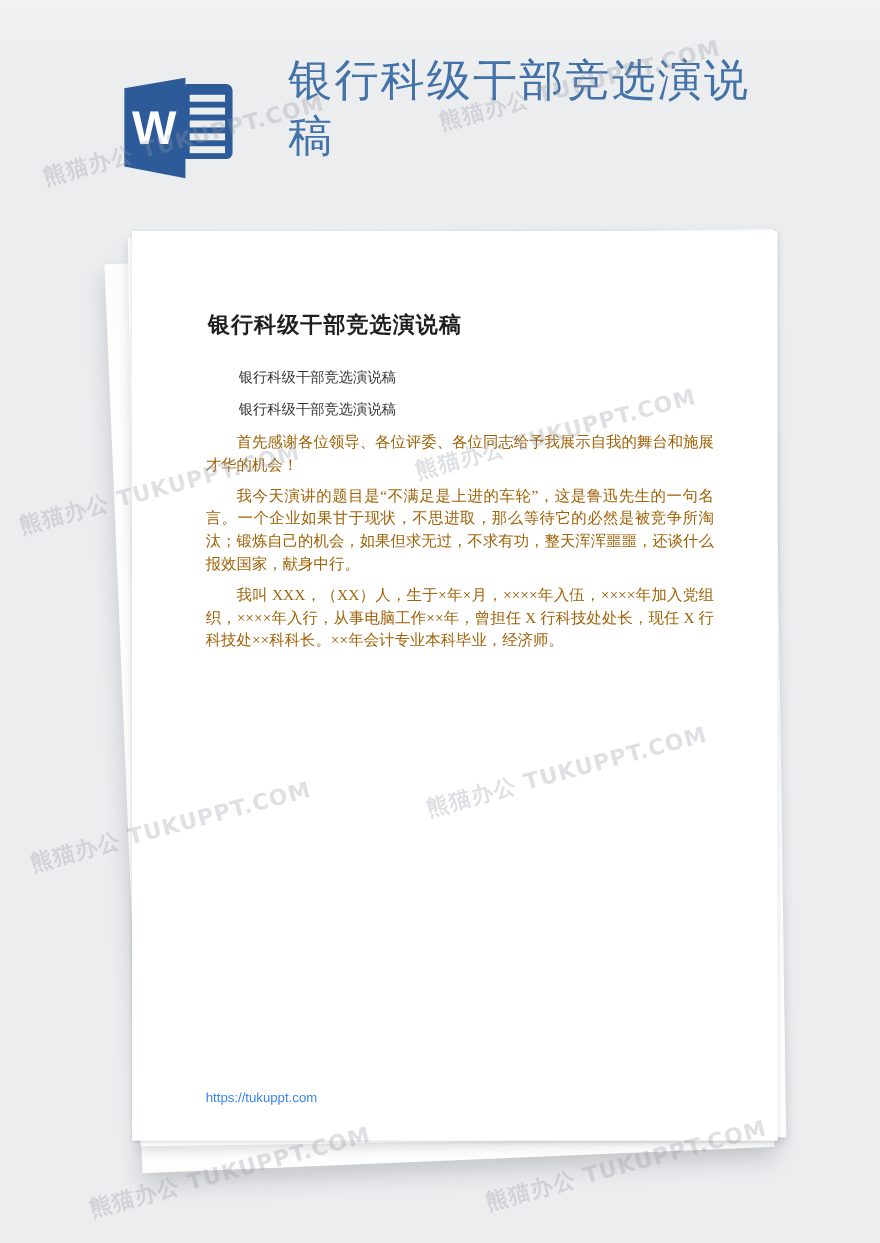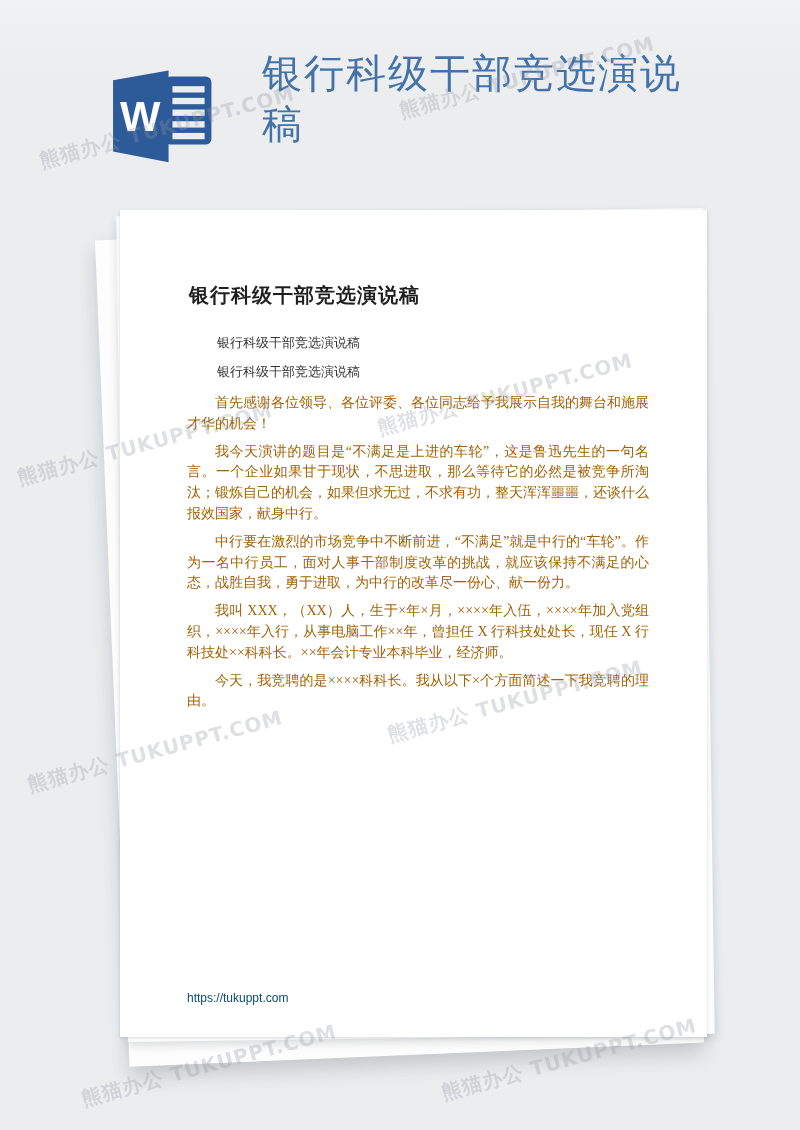--- a/index.html
+++ b/index.html
@@ -46,21 +46,21 @@
     margin:0 0 14px;font-size:13px;line-height:15px;text-indent:30px;
     color:#333;font-family:"Liberation Serif","DejaVu Serif",serif;
   }
   .doc-paragraphs{margin-top:9px;}
   .doc-p{
     margin:0 0 7px;font-size:14px;line-height:20.8px;
     text-align:justify;text-indent:2em;color:#a16207;
     font-family:"Liberation Serif","DejaVu Serif",serif;
   }
   .doc-footer{
-    position:absolute;left:67px;bottom:32px;font-size:12px;color:#0c4a6e;
+    position:absolute;left:67px;bottom:32px;font-size:12px;color:#3b82f6;
     font-family:"Liberation Sans","DejaVu Sans",sans-serif;
   }
   
   .wm{
     position:absolute;z-index:40;pointer-events:none;white-space:nowrap;
     transform:rotate(-15deg);transform-origin:left center;
     font-size:20px;font-weight:700;letter-spacing:1px;
     color:rgba(148,153,161,0.30);
     font-family:"DejaVu Sans","Liberation Sans",sans-serif;
   }
@@ -90,23 +90,21 @@
 <div class="sheet sheet-mid"></div>
 
 <div class="sheet sheet-front">
   <div class="doc-inner">
     <div class="doc-heading">银行科级干部竞选演说稿</div>
     <div class="doc-sub">银行科级干部竞选演说稿</div>
     <div class="doc-sub">银行科级干部竞选演说稿</div>
     <div class="doc-paragraphs">
         <p class="doc-p">首先感谢各位领导、各位评委、各位同志给予我展示自我的舞台和施展才华的机会！</p>
         <p class="doc-p">我今天演讲的题目是“不满足是上进的车轮”，这是鲁迅先生的一句名言。一个企业如果甘于现状，不思进取，那么等待它的必然是被竞争所淘汰；锻炼自己的机会，如果但求无过，不求有功，整天浑浑噩噩，还谈什么报效国家，献身中行。</p>
-        <p class="doc-p">中行要在激烈的市场竞争中不断前进，“不满足”就是中行的“车轮”。作为一名中行员工，面对人事干部制度改革的挑战，就应该保持不满足的心态，战胜自我，勇于进取，为中行的改革尽一份心、献一份力。</p>
         <p class="doc-p">我叫 XXX，（XX）人，生于×年×月，××××年入伍，××××年加入党组织，××××年入行，从事电脑工作××年，曾担任 X 行科技处处长，现任 X 行科技处××科科长。××年会计专业本科毕业，经济师。</p>
-        <p class="doc-p">今天，我竞聘的是××××科科长。我从以下×个方面简述一下我竞聘的理由。</p>
       </div>
     <div class="doc-footer">https://tukuppt.com</div>
   </div>
 </div>
 
 <div id="wm-layer">
     <span class="wm" style="left: 40px; top: 148px;">熊猫办公 TUKUPPT.COM</span>
     <span class="wm" style="left: 400px; top: 98px;">熊猫办公 TUKUPPT.COM</span>
     <span class="wm" style="left: 18px; top: 465px;">熊猫办公 TUKUPPT.COM</span>
     <span class="wm" style="left: 378px; top: 415px;">熊猫办公 TUKUPPT.COM</span>

